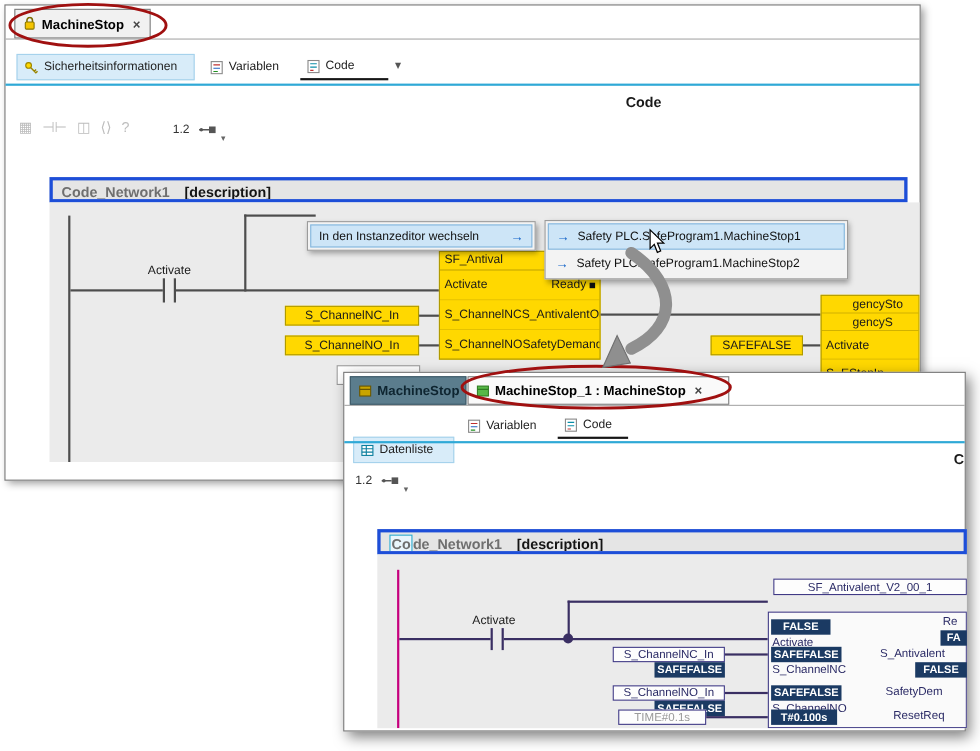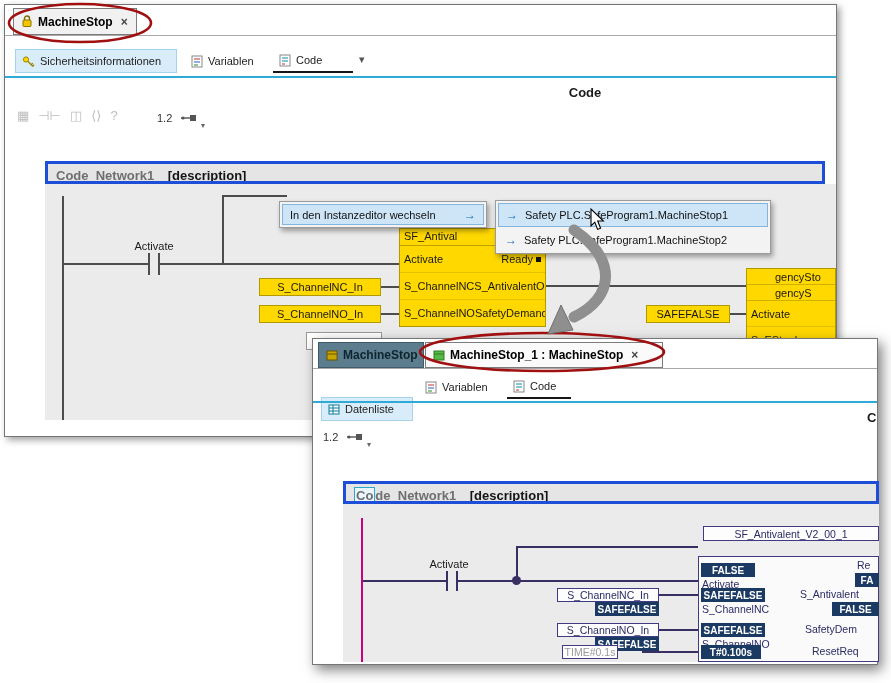--- a/index.html
+++ b/index.html
@@ -294,21 +294,21 @@
       <div class="wire2" style="left:316px;top:90px;width:39px;height:2px;"></div>
       <div class="navy" style="left:358px;top:84px;width:64px;height:14px;">SAFEFALSE</div>
       <div class="pin" style="left:359px;top:99px;">S_ChannelNC</div>
 
       <div class="wbox" style="left:214px;top:119px;width:102px;height:14px;">S_ChannelNO_In</div>
       <div class="navy" style="left:252px;top:133px;width:64px;height:14px;">SAFEFALSE</div>
       <div class="wire2" style="left:316px;top:125px;width:39px;height:2px;"></div>
       <div class="navy" style="left:358px;top:119px;width:64px;height:14px;">SAFEFALSE</div>
       <div class="pin" style="left:359px;top:134px;">S_ChannelNO</div>
 
-      <div class="wbox gray" style="left:219px;top:141px;width:56px;height:14px;">TIME#0.1s</div>
+      <div class="wbox gray" style="left:219px;top:141px;width:80px;height:14px;">TIME#0.1s</div>
       <div class="wire2" style="left:299px;top:147px;width:56px;height:2px;"></div>
       <div class="navy" style="left:358px;top:141px;width:60px;height:14px;">T#0.100s</div>
 
       <div class="pin" style="left:514px;top:55px;">Re</div>
       <div class="navy" style="left:512px;top:69px;width:24px;height:14px;">FA</div>
       <div class="pin" style="left:457px;top:84px;width:79px;overflow:hidden;">S_Antivalent</div>
       <div class="navy" style="left:489px;top:98px;width:47px;height:14px;">FALSE</div>
       <div class="pin" style="left:462px;top:119px;">SafetyDem</div>
       <div class="pin" style="left:469px;top:141px;">ResetReq</div>
     </div>

